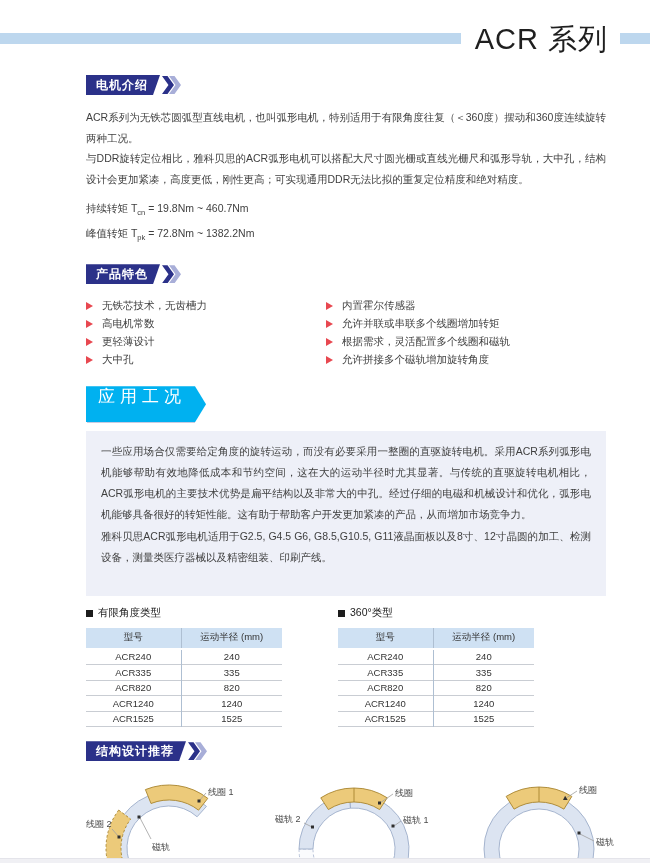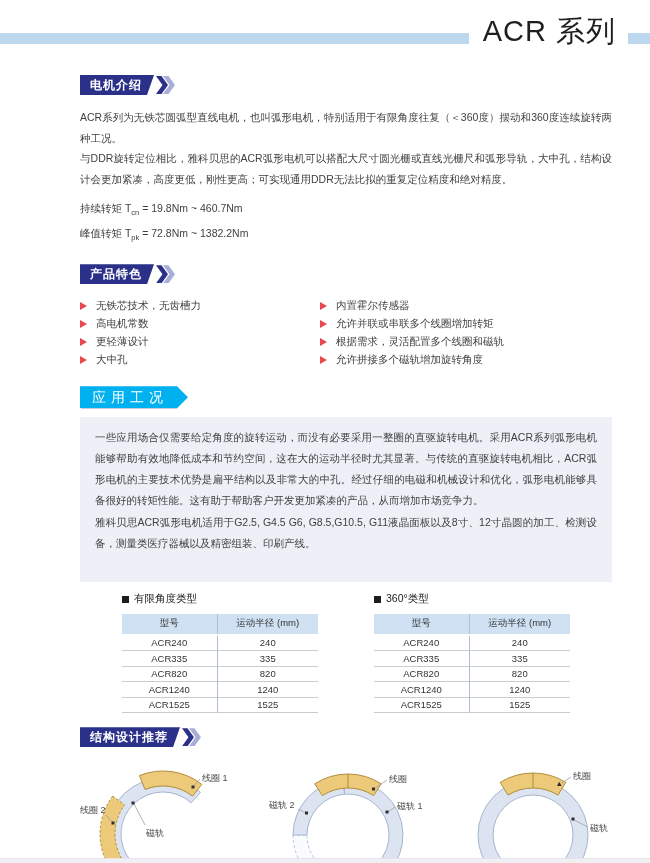--- a/index.html
+++ b/index.html
@@ -12,60 +12,60 @@
   *{box-sizing:border-box;}
   html,body{margin:0;padding:0;}
   body{
     width:650px;height:863px;background:#fff;overflow:hidden;position:relative;
     font-family:"Liberation Sans","DejaVu Sans",sans-serif;color:var(--text-body);
   }
   
   header{position:relative;height:60px;}
   .stripe{position:absolute;top:33px;left:0;right:0;height:11px;background:var(--stripe-blue);}
   h1.page-title{
-    position:absolute;top:10px;right:22px;margin:0;background:#fff;padding:2px 12px 6px 14px;
+    position:absolute;top:10px;right:22px;margin:8px;background:#fff;padding:2px 12px 6px 14px;
     font-size:29px;font-weight:500;letter-spacing:1px;color:var(--text-dark);white-space:nowrap;
   }
   
   main{padding:0 38px 0 80px;}
   
   .badge-row{display:flex;align-items:center;height:20px;}
   .badge-navy{
     display:inline-block;background:var(--accent-navy);color:#fff;font-size:12px;font-weight:bold;
     line-height:20px;height:20px;padding:0 12px 0 10px;letter-spacing:1px;
     clip-path:polygon(0 0,100% 0,calc(100% - 7px) 100%,0 100%);
   }
   .chev{display:inline-block;width:12px;height:18px;margin-left:-5px;
     clip-path:polygon(0 0,46% 0,100% 50%,46% 100%,0 100%,54% 50%);}
   .chev.c1{background:var(--accent-navy);margin-left:2px;}
   .chev.c2{background:var(--chevron-light);}
   
   .badge-cyan{
-    display:inline-block;background:var(--accent-cyan);color:#fff;font-size:14px;line-height:22px;height:22px;
+    display:inline-block;background:var(--accent-cyan);color:#fff;font-size:17px;line-height:22px;height:36px;
     padding:0 20px 0 12px;letter-spacing:5px;
     clip-path:polygon(0 0,calc(100% - 11px) 0,100% 50%,calc(100% - 11px) 100%,0 100%);
     filter:drop-shadow(1px 1.5px 0 var(--accent-navy));
   }
   
   .intro-text{margin-top:12px;}
   .intro-text p{margin:0;font-size:10.5px;line-height:20.5px;text-align:justify;}
   .torque{margin-top:9px;font-size:10.5px;line-height:21px;}
   .torque sub{font-size:7.5px;}
   
   .features{margin-top:13px;display:flex;}
   ul.feature-list{list-style:none;margin:0;padding:0;}
   ul.feature-list.left{width:240px;}
   ul.feature-list li{display:flex;align-items:center;gap:9px;height:18px;font-size:10.5px;color:var(--text-body);}
   .tri{width:0;height:0;border-left:7px solid var(--bullet-red);border-top:4.5px solid transparent;border-bottom:4.5px solid transparent;flex:0 0 auto;}
   
   .app-box{margin-top:9px;background:var(--box-bg);padding:10px 15px 28px 15px;}
   .app-box p{margin:0;font-size:10.5px;line-height:21px;text-align:justify;}
   .app-box p + p{margin-top:1px;}
   
-  .tables-row{margin-top:10px;display:flex;gap:56px;justify-content:center;}
+  .tables-row{margin-top:10px;display:flex;gap:56px;}
   .table-block{width:196px;}
   .table-label{display:flex;align-items:center;gap:5px;font-size:10.5px;color:#1c1c1c;margin-bottom:8px;}
   .sq{width:7px;height:7px;background:#1c1c1c;flex:0 0 auto;}
   table.spec-table{width:196px;border-collapse:collapse;font-size:9.5px;color:#333;border-bottom:1px solid var(--table-border);}
   table.spec-table th{
     background:var(--table-header-bg);font-weight:500;padding:3px 0 3.5px 0;text-align:center;
     border-bottom:2px solid #fff;
   }
   table.spec-table td{padding:1.5px 0 2px 0;text-align:center;border-top:1px solid var(--table-border);}
   table.spec-table th:first-child,table.spec-table td:first-child{width:95px;border-right:1px solid var(--table-divider);}
@@ -77,21 +77,21 @@
   .track{fill:var(--track-fill);stroke:var(--track-stroke);stroke-width:0.8;}
   .track.ghost{fill:#fafbfd;stroke:#a9b6cf;stroke-dasharray:3 2.2;}
   .coil{fill:var(--coil-fill);stroke:var(--coil-stroke);stroke-width:0.9;}
   .coil.dashed{stroke-dasharray:2.6 2;}
   .divline{stroke:var(--coil-stroke);stroke-width:0.9;}
   .leader{stroke:#a0a0a0;stroke-width:0.8;fill:none;}
   .dot{fill:#2f2f2f;}
   .dlabel{font-size:9px;fill:#4a4a4a;}
   
   .bottom-edge{position:absolute;left:0;right:0;bottom:0;height:5px;background:#f0f0f4;border-top:1px solid #e4e4ea;}
-  section{margin:0;}
+  section{margin:6px;}
   .mt-intro{margin-top:15px;}
   .mt-feat{margin-top:16px;text-align:right;}
   .mt-app{margin-top:17px;}
   .mt-struct{margin-top:14px;}
 </style>
 </head>
 <body>
 
 <header>
   <div class="stripe"></div>

